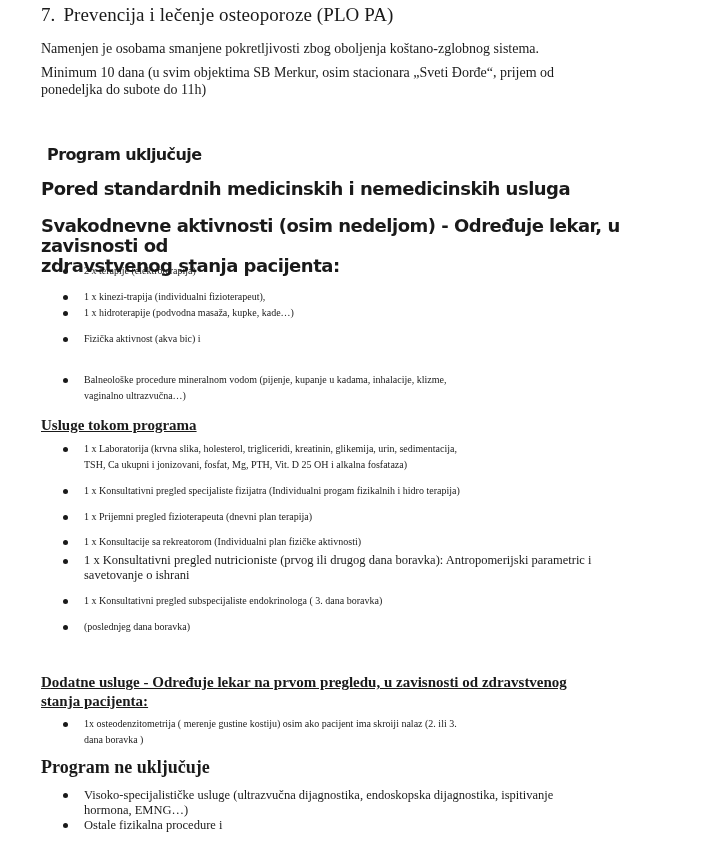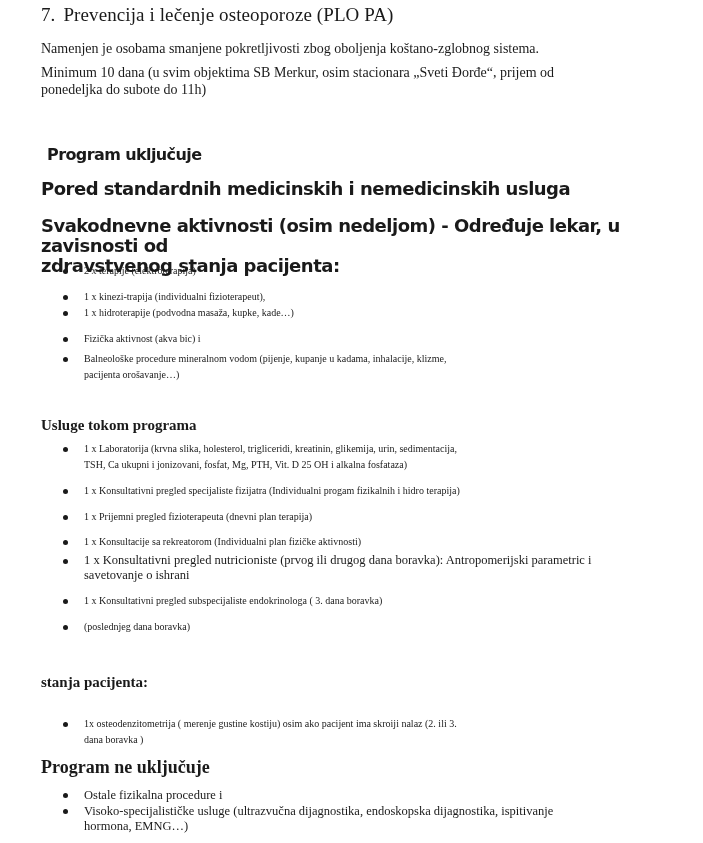--- a/index.html
+++ b/index.html
@@ -16,21 +16,21 @@
   .title .num { margin-right: 8px; }
   .p { font-size: 14px; line-height: 17px; }
   .h-sans {
     font-family: "DejaVu Sans", sans-serif; font-weight: bold;
     font-size: 18px; letter-spacing: -0.5px; line-height: 20px;
   }
   .h-sans-lg {
     font-family: "DejaVu Sans", sans-serif; font-weight: bold;
     font-size: 16px; letter-spacing: -0.6px;
   }
-  .h-serif { font-weight: bold; font-size: 15px; line-height: 19px; }
+  .h-serif { font-weight: bold; font-size: 15px; line-height: 19px; text-decoration: underline; }
   .h-serif-lg { font-weight: bold; font-size: 18px; }
   ul.bl { list-style: none; margin: 0; padding: 0; position: absolute; left: 63px; width: 620px; }
   ul.bl li { position: relative; padding-left: 21px; font-size: 10px; line-height: 16px; }
   ul.bl li .dot {
     position: absolute; left: 0; top: 6px; width: 5px; height: 5px;
     border-radius: 50%; background: #1a1a1a;
   }
   ul.bl.small li { font-size: 12.5px; line-height: 15px; }
 </style>
 </head>
@@ -52,25 +52,25 @@
 
 <div class="abs h-sans" style="left:41px; top:216px;">
   <div>Svakodnevne aktivnosti (osim nedeljom) - Određuje  lekar, u zavisnosti od</div>
   <div>zdravstvenog stanja pacijenta:</div>
 </div>
 
 <ul class="bl" style="top:263px;">
   <li style="margin-bottom:10px;"><span class="dot"></span><span>2 x terapije (elektroterapija)</span></li>
   <li style=""><span class="dot"></span><span>1 x  kinezi-trapija (individualni fizioterapeut),</span></li>
   <li style="margin-bottom:10px;"><span class="dot"></span><span>1 x hidroterapije (podvodna masaža, kupke, kade…)</span></li>
-  <li style="margin-bottom:4px;font-family:Liberation Serif, serif;"><span class="dot"></span><span>Fizička aktivnost  (akva bic) i</span></li>
+  <li style="margin-bottom:25px;font-family:Liberation Serif, serif;"><span class="dot"></span><span>Fizička aktivnost  (akva bic) i</span></li>
   <li>
       <span class="dot"></span>
       <div>Balneološke procedure mineralnom vodom (pijenje, kupanje u kadama, inhalacije, klizme,</div>
-      <div>pacijenta orošavanje…)</div>
+      <div>vaginalno ultrazvučna…)</div>
     </li>
 </ul>
 
 <div class="abs h-serif" style="left:41px; top:416px;">Usluge tokom programa</div>
 
 <ul class="bl" style="top:441px;">
   <li style="margin-bottom:10px;">
       <span class="dot"></span>
       <div>1 x Laboratorija (krvna slika, holesterol, trigliceridi, kreatinin, glikemija, urin, sedimentacija,</div>
       <div>TSH, Ca ukupni i jonizovani, fosfat, Mg, PTH, Vit. D 25 OH i alkalna fosfataza)</div>
@@ -84,33 +84,34 @@
       <div>savetovanje o ishrani</div>
     </li>
   <li style="margin-bottom:10px;"><span class="dot"></span><span>1 x Konsultativni pregled subspecijaliste endokrinologa ( 3. dana boravka)</span></li>
   <li>
       <span class="dot"></span>
       <div>(poslednjeg dana boravka)</div>
     </li>
 </ul>
 
 <div class="abs h-serif" style="left:41px; top:673px;">
+  <div>Dodatne usluge - Određuje  lekar na prvom pregledu, u zavisnosti od zdravstvenog</div>
   <div>stanja pacijenta:</div>
 </div>
 
 <ul class="bl" style="top:716px;">
   <li>
       <span class="dot"></span>
       <div>1x osteodenzitometrija ( merenje gustine kostiju) osim ako pacijent ima skroiji nalaz (2. ili 3.</div>
       <div>dana boravka )</div>
     </li>
 </ul>
 
 <div class="abs h-serif-lg" style="left:41px; top:757px;">Program ne uključuje</div>
 
 <ul class="bl small" style="top:788px;">
-  <li style="margin-bottom:1px;"><span class="dot" style="top:5px;"></span><span>Ostale fizikalna procedure i</span></li>
   <li>
       <span class="dot" style="top:5px;"></span>
       <div>Visoko-specijalističke usluge (ultrazvučna dijagnostika, endoskopska dijagnostika, ispitivanje</div>
       <div>hormona, EMNG…)</div>
     </li>
+  <li style="margin-bottom:1px;"><span class="dot" style="top:5px;"></span><span>Ostale fizikalna procedure i</span></li>
 </ul>
 
 </body></html>

